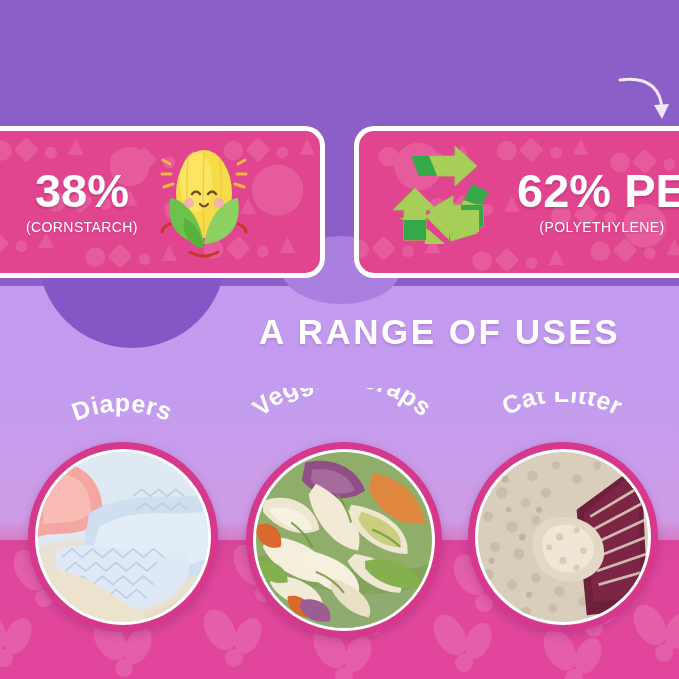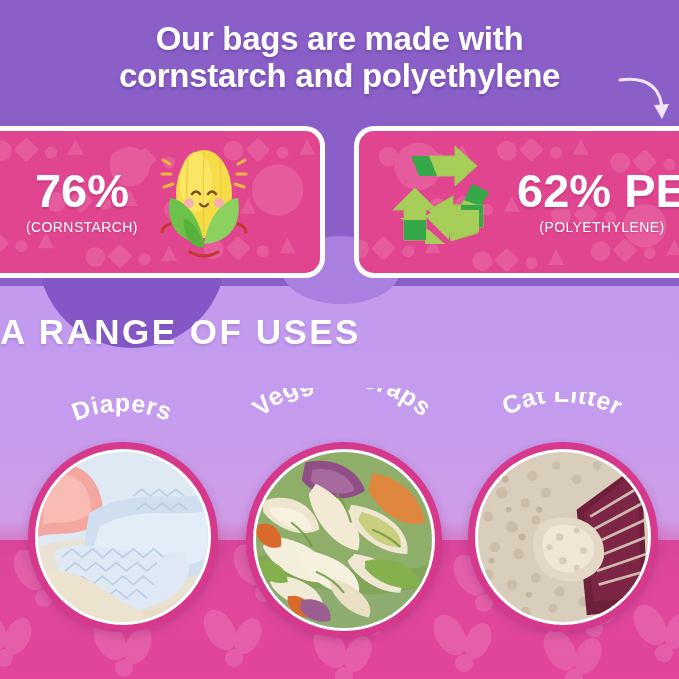--- a/index.html
+++ b/index.html
@@ -117,21 +117,21 @@
   }
 
   .card-left .pct-block { margin-left:14px; }
   .corn-icon { margin-left:18px; }
   .recycle-icon { margin-left:14px; }
   .card-right .pct-block { margin-left:16px; }
 
   
   .section-title {
     position:absolute; left:0; top:312px; width:620px;
-    text-align:left; color:#fff;
+    text-align:right; color:#fff;
     font-size:35px; font-weight:bold; letter-spacing:2.5px;
     text-shadow:0 2px 3px rgba(120,70,170,.28);
   }
 
   
   .uses { position:absolute; left:0; top:380px; width:679px; height:299px; }
   .use { position:absolute; width:220px; }
   .use-1 { left:12px; top:16px; }
   .use-2 { left:232px; top:8px; }
   .use-3 { left:452px; top:12px; }
@@ -187,24 +187,20 @@
         <use href="#fl" x="190" y="60"></use>
         <use href="#fl" x="300" y="78"></use>
         <use href="#fl" x="420" y="65"></use>
         <use href="#fl" x="530" y="80"></use>
         <use href="#fl" x="620" y="55"></use>
         <use href="#fl" x="-40" y="60"></use>
       </g>
     </svg>
   </div>
 
-  <div class="headline">
-    <span>Our bags are made with</span>
-    <span class="l2">cornstarch and polyethylene</span>
-  </div>
 
   <div class="arrow-wrap">
     <svg viewBox="0 0 60 56" width="60" height="56">
       <path d="M6 8 C36 4, 48 18, 48 40" stroke="#f3e6f7" stroke-width="3" fill="none" stroke-linecap="round"></path>
       <path d="M40 33 L48 47 L55 32 Z" fill="#f3e6f7"></path>
     </svg>
   </div>
 
   <div class="cards">
 
@@ -224,21 +220,21 @@
           <use href="#orn" x="175" y="60"></use>
           <use href="#orn" x="-30" y="95"></use>
           <use href="#orn" x="95" y="108"></use>
           <use href="#orn" x="215" y="100"></use>
           <circle cx="300" cy="60" r="26"></circle>
           <circle cx="150" cy="36" r="20"></circle>
         </g>
       </svg>
       <div class="card-inner">
         <div class="pct-block">
-          <div class="pct-big">76%</div>
+          <div class="pct-big">38%</div>
           <div class="pct-sub">(CORNSTARCH)</div>
         </div>
         <div class="corn-icon">
           <svg width="96" height="128" viewBox="0 0 96 128">
 
             <g stroke="#f2b93f" stroke-width="3" stroke-linecap="round">
               <line x1="14" y1="28" x2="7" y2="24"></line>
               <line x1="15" y1="38" x2="6" y2="38"></line>
               <line x1="17" y1="48" x2="8" y2="51"></line>
               <line x1="82" y1="28" x2="89" y2="24"></line>

